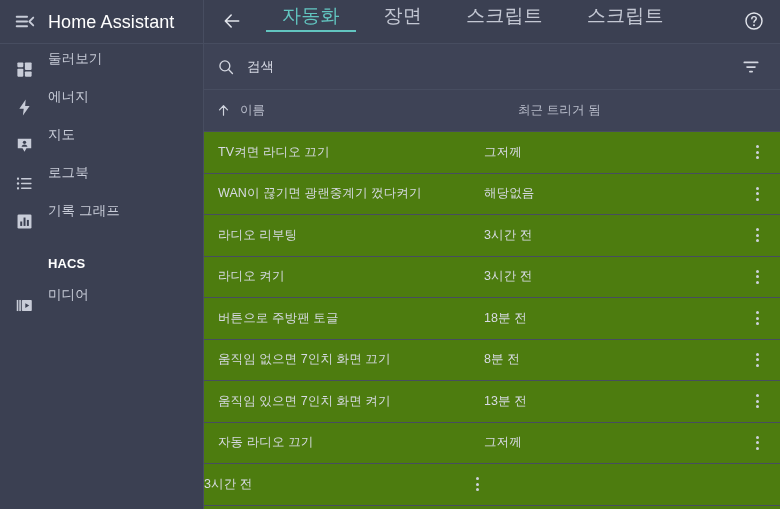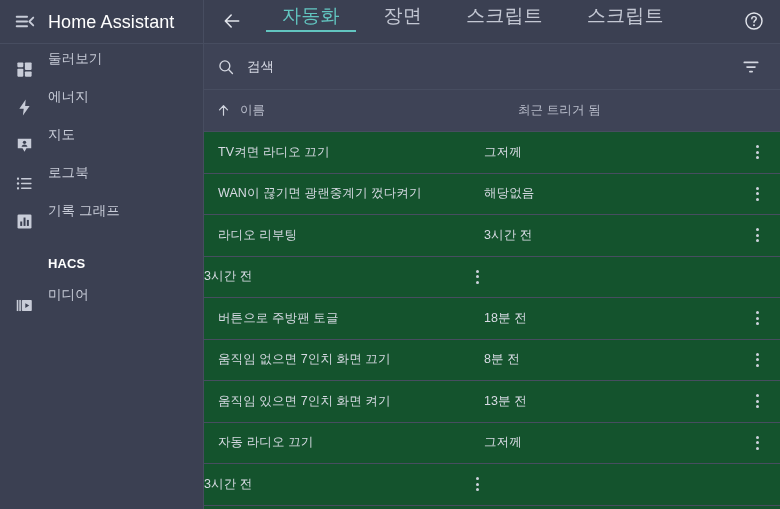--- a/index.html
+++ b/index.html
@@ -242,21 +242,21 @@
 
   .th-trigger {
     width: 262px;
     flex: 0 0 262px;
     cursor: pointer;
   }
 
   .rows {
     flex: 1 1 auto;
     overflow: hidden;
-    background: #14532d;
+    background: #4d7c0f;
   }
 
   .row {
     height: 41.5px;
     display: flex;
     align-items: center;
     border-bottom: 1px solid #474d60;
     cursor: pointer;
   }
 
@@ -495,20 +495,21 @@
         <div class="cell-menu">
           <span class="dots">
               <span></span>
               <span></span>
               <span></span>
             </span>
         </div>
       </div>
 
       <div class="row">
+        <div class="cell-name">라디오 켜기</div>
         <div class="cell-trigger">3시간 전</div>
         <div class="cell-menu">
           <span class="dots">
               <span></span>
               <span></span>
               <span></span>
             </span>
         </div>
       </div>
 

